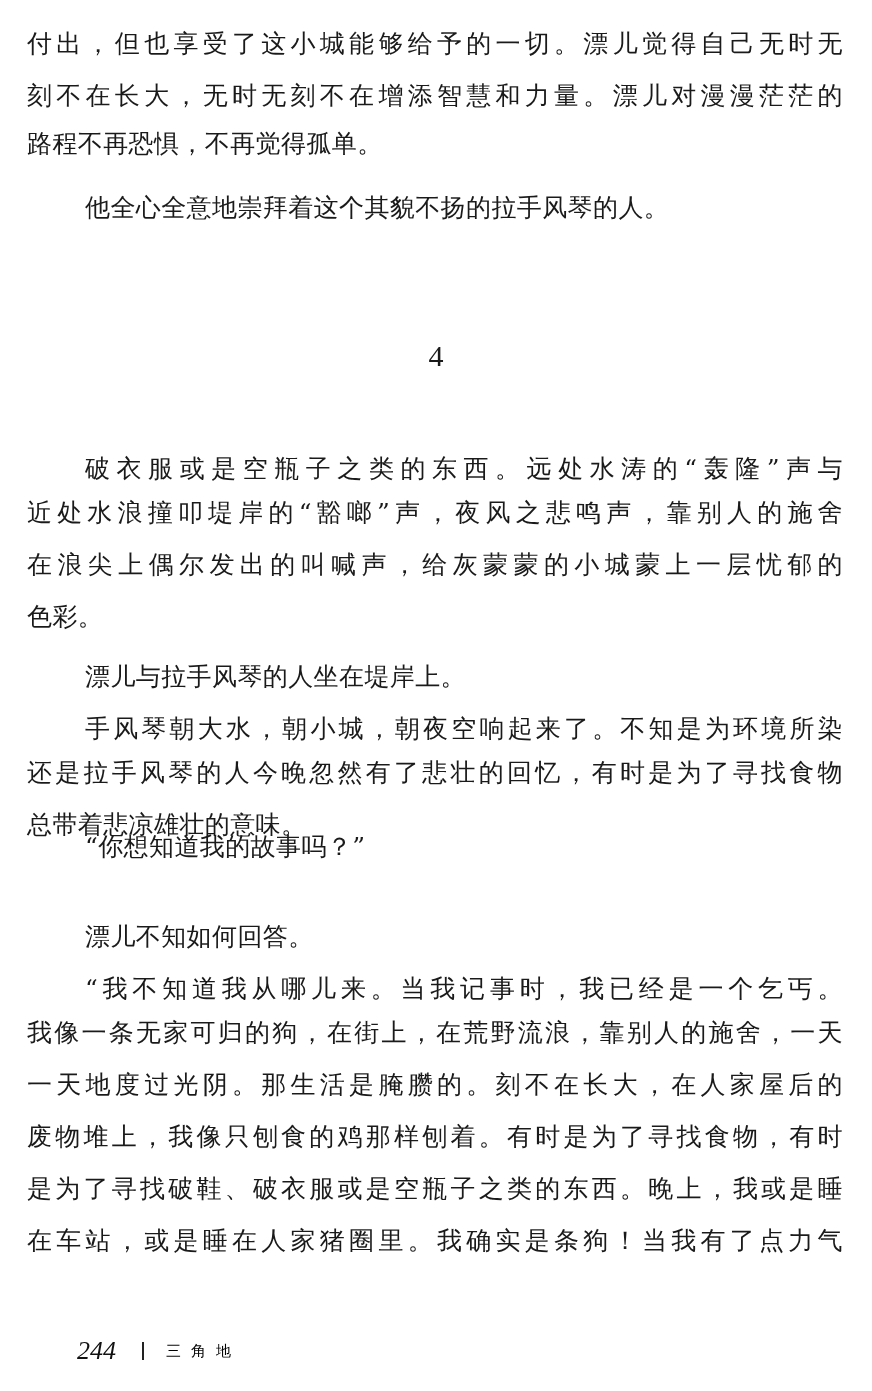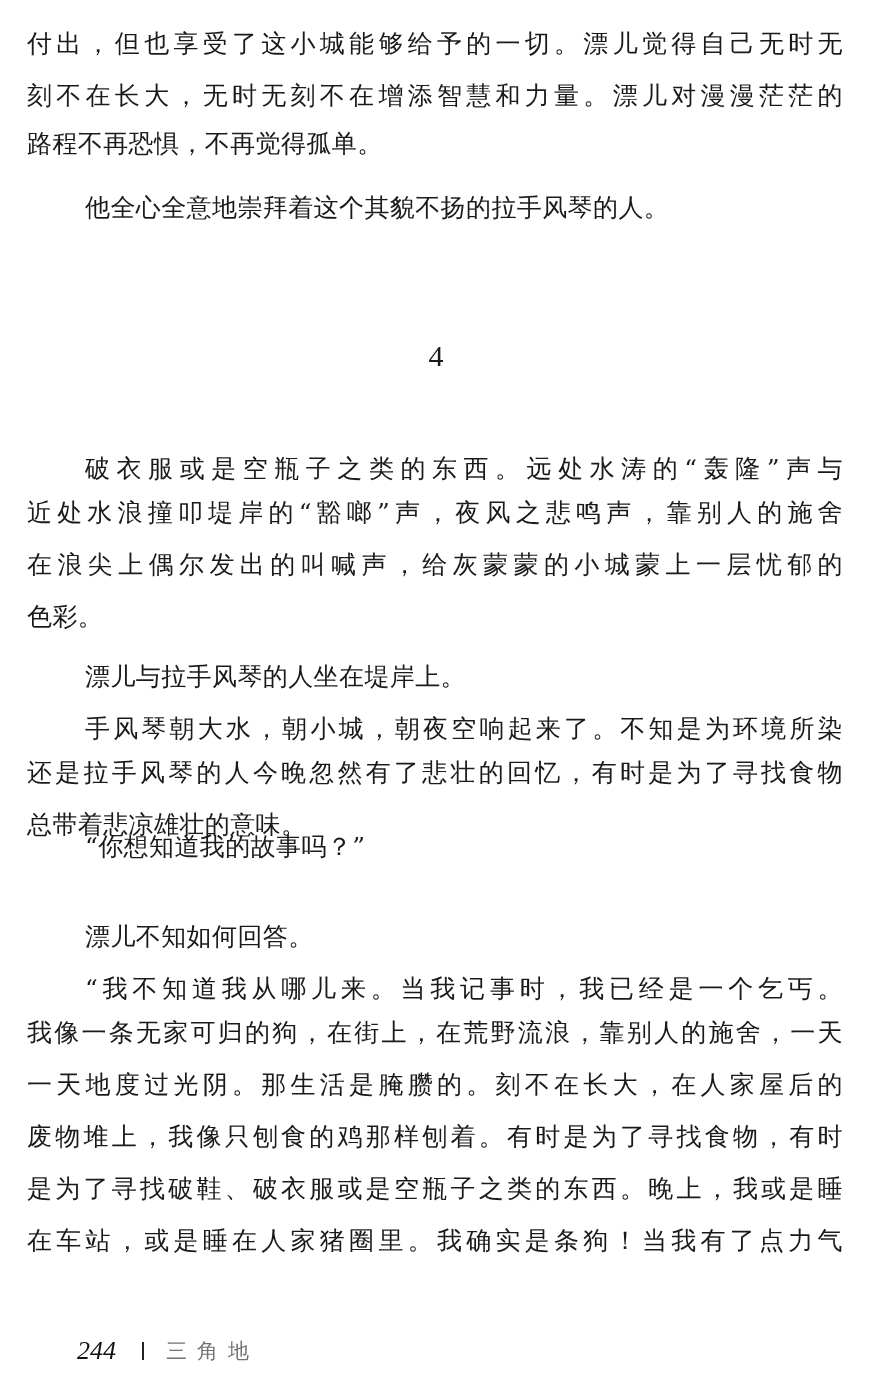--- a/index.html
+++ b/index.html
@@ -68,23 +68,23 @@
   .footer-divider {
     display: inline-block;
     width: 2px;
     height: 18px;
     background: #222;
     margin-left: 26px;
     margin-right: 22px;
   }
   .book-title {
     font-family: "DejaVu Sans", "Liberation Sans", sans-serif;
-    font-size: 21px;
+    font-size: 15px;
     letter-spacing: 10px;
-    color: #737373;
+    color: #000000;
   }
 </style>
 </head>
 <body>
 
 <div class="page">
   <div class="line justify" style="top:24px">付出，但也享受了这小城能够给予的一切。漂儿觉得自己无时无</div>
   <div class="line justify" style="top:76px">刻不在长大，无时无刻不在增添智慧和力量。漂儿对漫漫茫茫的</div>
   <div class="line" style="top:124px">路程不再恐惧，不再觉得孤单。</div>
   <div class="line indent" style="top:180px">他全心全意地崇拜着这个其貌不扬的拉手风琴的人。</div>

